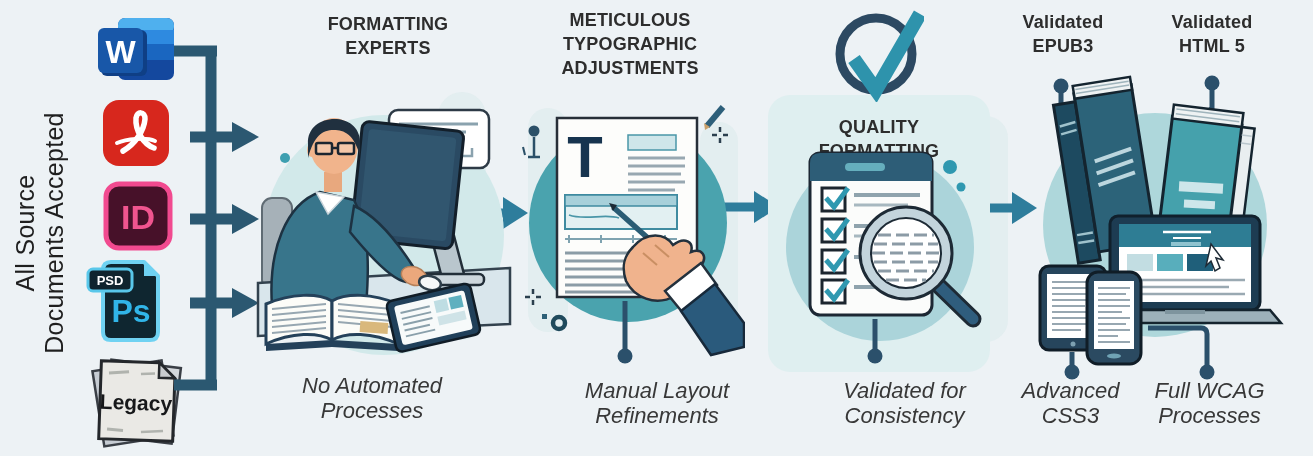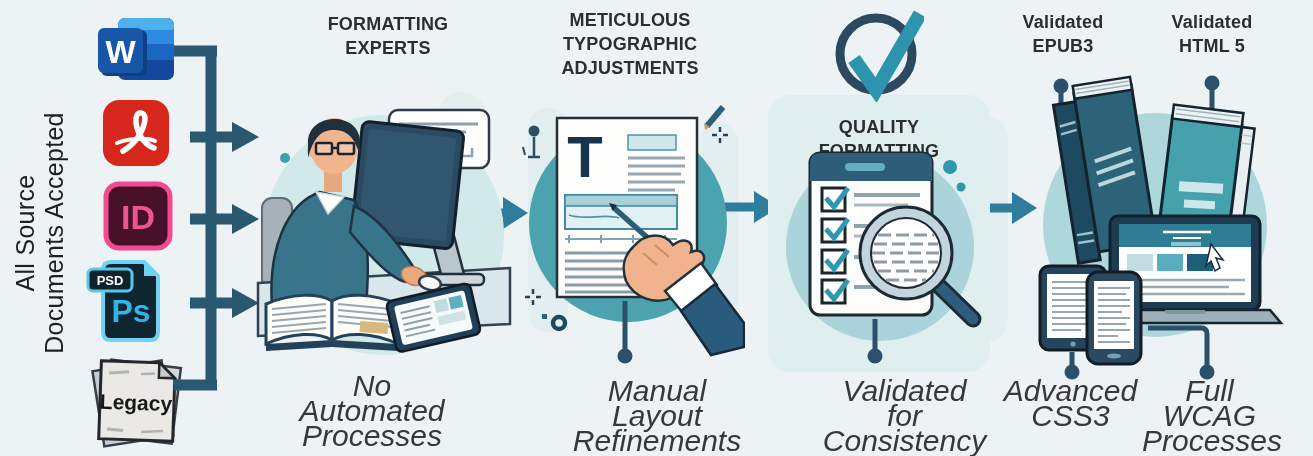--- a/index.html
+++ b/index.html
@@ -16,21 +16,21 @@
     text-align:center;color:#1f1f1f;font-size:25px;line-height:29px;letter-spacing:.3px;
   }
   .rot-label span{display:block;}
   .heading{
     position:absolute;text-align:center;color:#2d2d2d;
     font-size:18px;line-height:24px;font-weight:600;letter-spacing:.2px;
   }
   .heading span{display:block;}
   .caption{
     position:absolute;text-align:center;color:#383838;
-    font-size:30px;line-height:25px;font-style:italic;
+    font-size:22px;line-height:25px;font-style:italic;
   }
   .caption span{display:block;}
   svg text{font-family:"Liberation Sans","DejaVu Sans",sans-serif;}
 </style>
 </head>
 <body>
 
 <div class="stage">
 
   <div class="blob" style="left:438px;top:92px;width:48px;height:248px;"></div>

